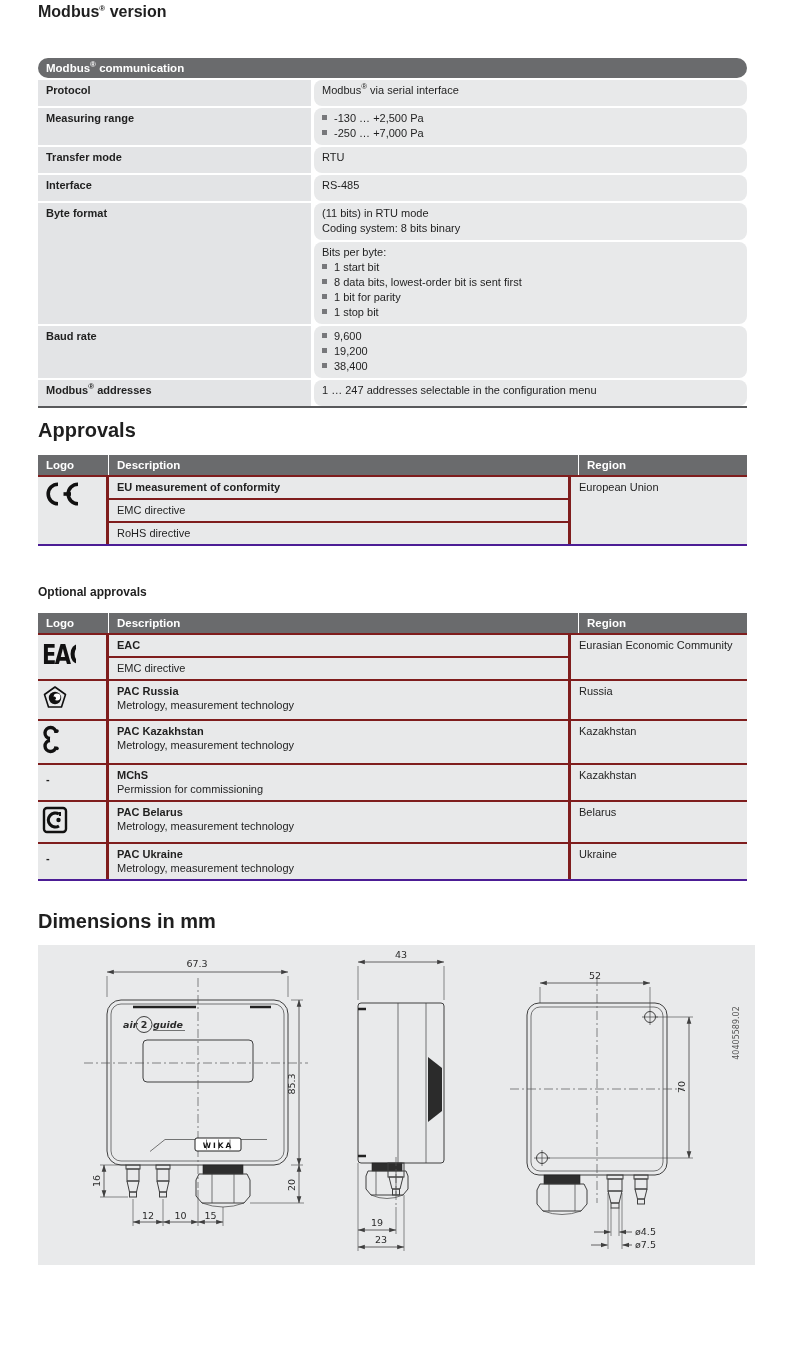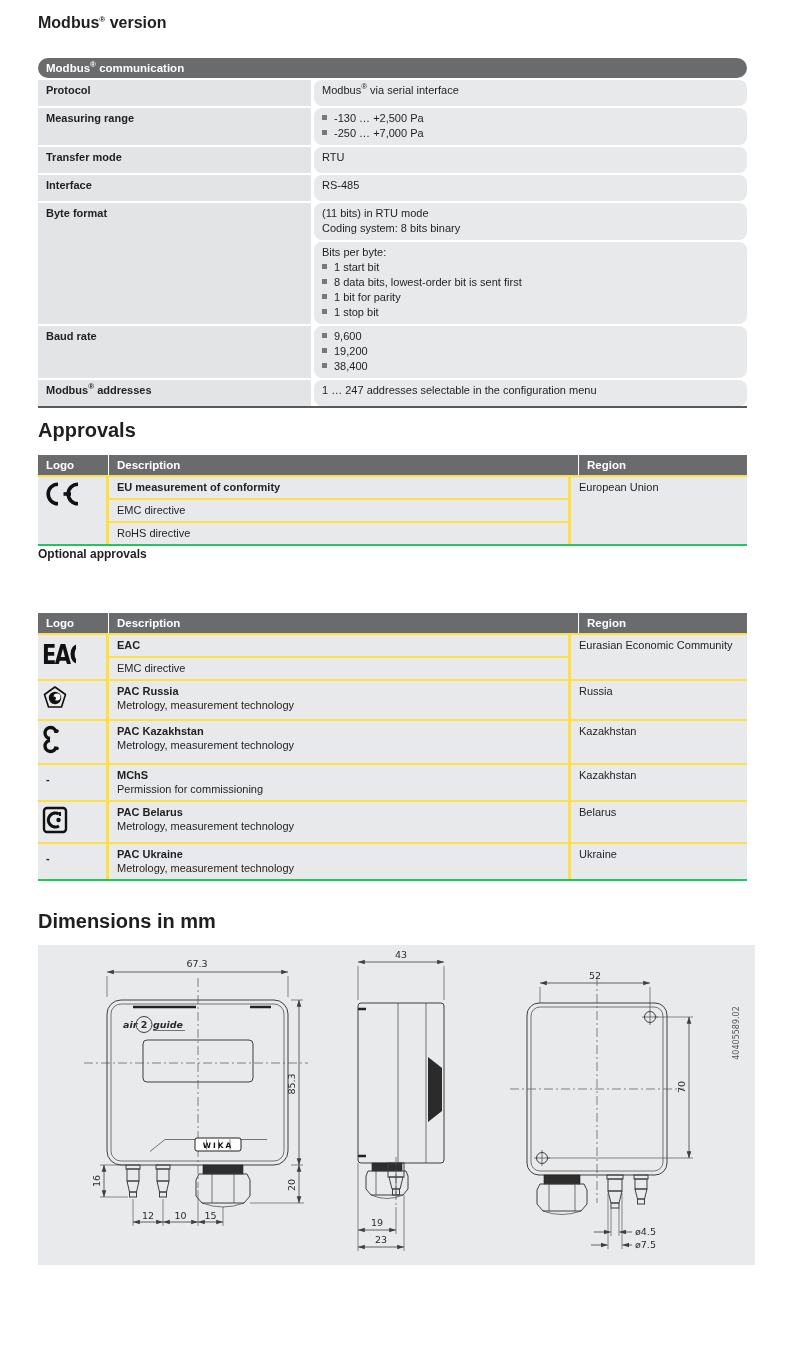--- a/index.html
+++ b/index.html
@@ -12,21 +12,21 @@
   
   .tbl{width:709px;background:#fff;border-bottom:2px solid #58595b;}
   .thead{background:#6a6b6d;color:#fff;font-weight:bold;font-size:11.5px;height:20px;line-height:20px;padding-left:8px;border-radius:10px;}
   .row{display:flex;margin-top:2px;}
   .lc{width:257px;flex:none;background:#e3e4e6;padding:3px 8px 8px;font-weight:bold;font-size:11px;line-height:15px;}
   .vcwrap{flex:1;margin-left:3px;display:flex;flex-direction:column;gap:2px;}
   .vc{background:#e8e9ea;padding:3px 8px 4px;font-size:11px;line-height:15px;flex:1;border-radius:8px;}
   .bl{display:flex;align-items:baseline;}
   .sq{width:5px;height:5px;background:#77787b;flex:none;margin-right:7px;position:relative;top:-1px;align-self:center;}
   
-  .atbl{width:709px;background:#fde047;border-bottom:2px solid #22c55e;}
+  .atbl{width:709px;background:#7f1d1d;border-bottom:2px solid #4c1d95;}
   .ahead{display:flex;background:#6a6b6d;color:#fff;font-weight:bold;font-size:11.5px;height:20px;line-height:20px;}
   .ahead .h1{width:60px;flex:none;padding-left:8px;}
   .ahead .h2{flex:1;margin-left:2px;padding-left:8px;border-left:1px solid #fff;}
   .ahead .h3{width:160px;flex:none;margin-left:2px;padding-left:8px;border-left:1px solid #fff;}
   .arow{display:flex;margin-top:2px;}
   .logo-c{width:60px;flex:none;background:#e8e9ea;padding:4px 4px;}
   .desc-c{flex:1;margin-left:3px;display:flex;flex-direction:column;gap:2px;}
   .desc-cell{background:#e8e9ea;padding:3px 8px 4px;font-size:11px;line-height:14px;flex:1;}
   .desc-b{font-weight:bold;}
   .reg-c{width:160px;flex:none;margin-left:3px;background:#e8e9ea;padding:3px 8px 4px;font-size:11px;line-height:14px;}
@@ -41,21 +41,21 @@
   .dim{stroke:#3f3f3f;fill:none;stroke-width:0.8;marker-start:url(#ar);marker-end:url(#ar);}
   .dime{stroke:#3f3f3f;fill:none;stroke-width:0.8;marker-end:url(#ar);}
   .dimsx{stroke:#3f3f3f;fill:none;stroke-width:0.8;marker-start:url(#ar);}
   .ext{stroke:#3f3f3f;fill:none;stroke-width:0.6;}
   .dt{font-size:9.5px;fill:#2b2b2b;}
   .dk{fill:#2e2e2e;stroke:#222;stroke-width:0.6;}
 </style>
 </head>
 <body>
 
-<h1 class="pg abs" style="left:38px;top:14px;"><span>Modbus</span><sup>®</sup><span> version</span></h1>
+<h1 class="pg abs" style="left:38px;top:3px;"><span>Modbus</span><sup>®</sup><span> version</span></h1>
 
 <div class="tbl abs" style="left:38px;top:58px;">
   <div class="thead"><span>Modbus</span><sup>®</sup><span> communication</span></div>
 
   <div class="row">
     <div class="lc">Protocol</div>
     <div class="vcwrap">
         <div class="vc"><span>Modbus</span><sup>®</sup><span> via serial interface</span></div>
       </div>
   </div>
@@ -165,21 +165,21 @@
     </div>
     <div class="desc-c">
       <div class="desc-cell desc-b">EU measurement of conformity</div>
       <div class="desc-cell">EMC directive</div>
       <div class="desc-cell">RoHS directive</div>
     </div>
     <div class="reg-c">European Union</div>
   </div>
 </div>
 
-<h3 class="sub abs" style="left:38px;top:547px;text-align:right;">Optional approvals</h3>
+<h3 class="sub abs" style="left:38px;top:585px;text-align:right;">Optional approvals</h3>
 
 <div class="atbl abs" style="left:38px;top:613px;">
   <div class="ahead">
     <div class="h1">Logo</div>
     <div class="h2">Description</div>
     <div class="h3">Region</div>
   </div>
 
   <div class="arow">
     <div class="logo-c">

